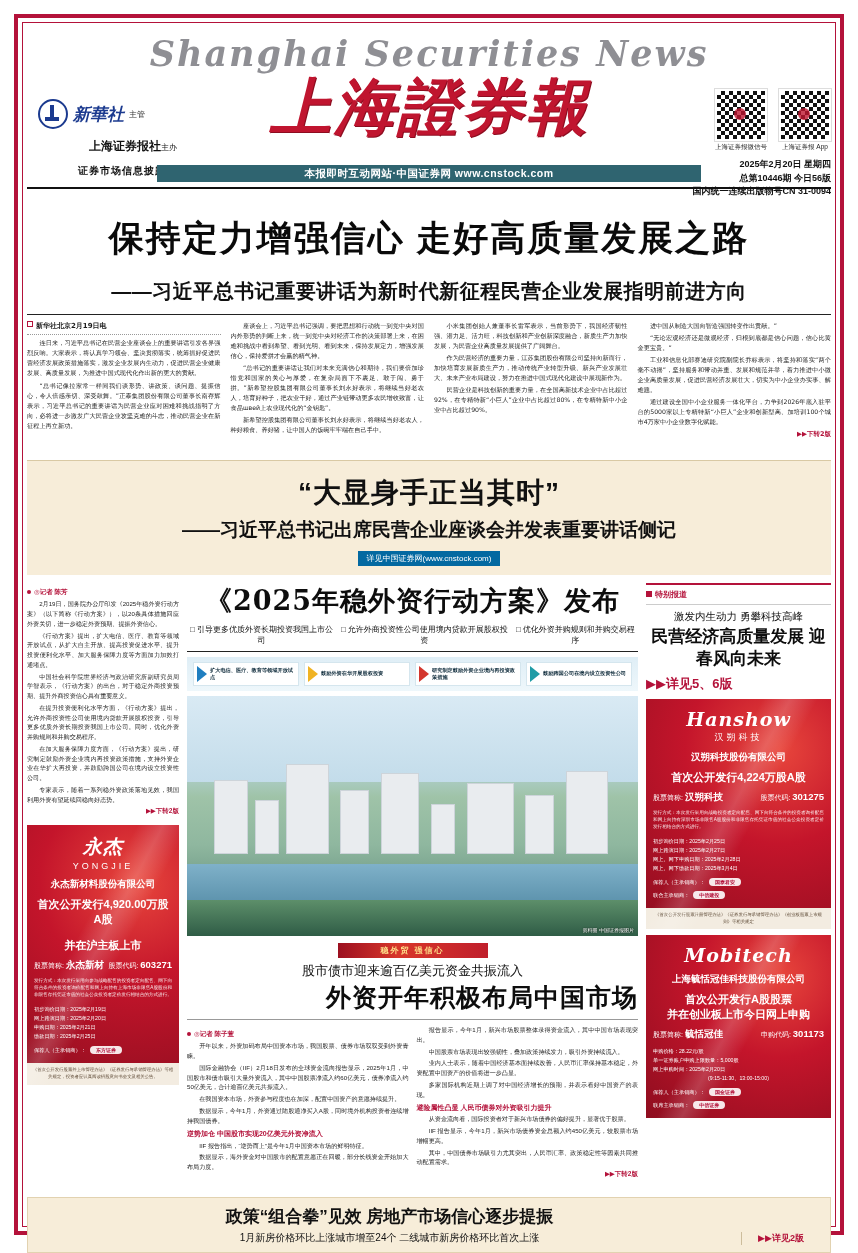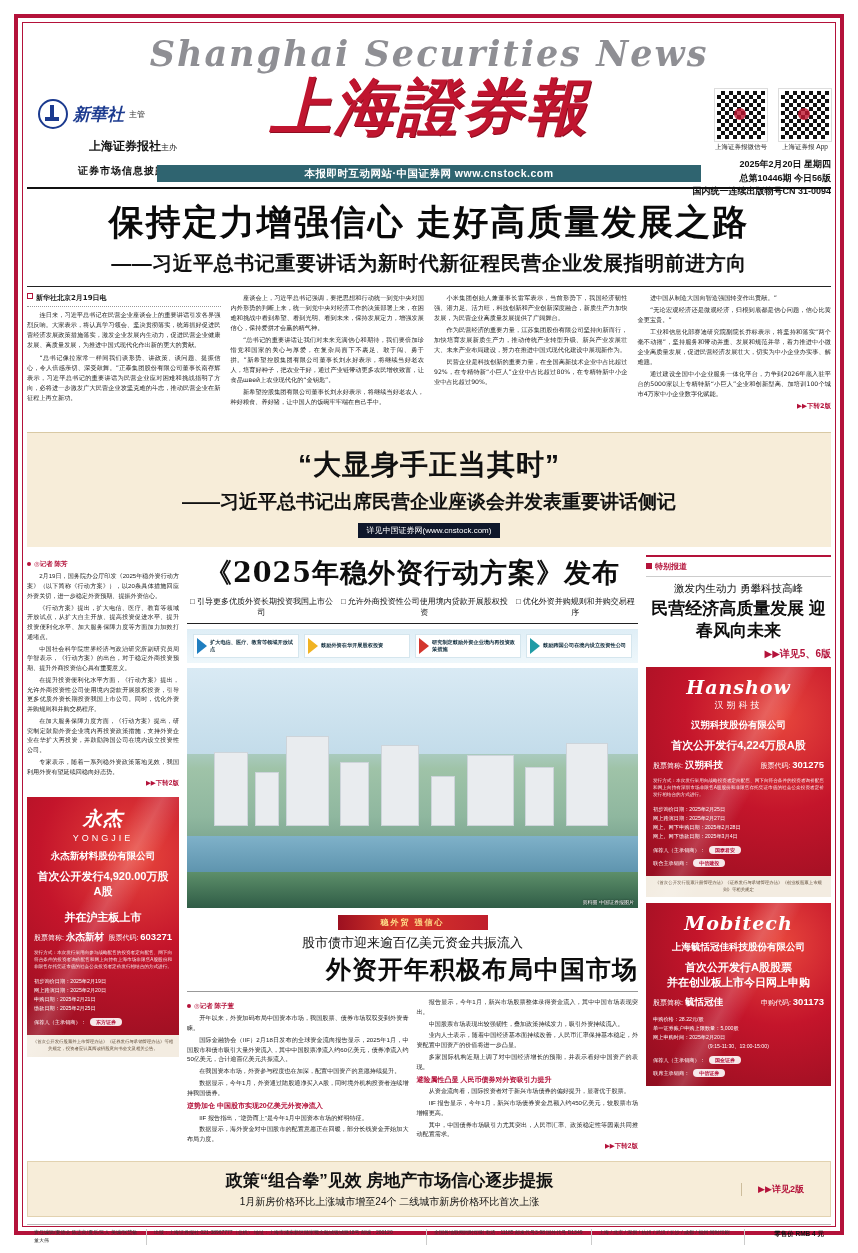--- a/index.html
+++ b/index.html
@@ -38,40 +38,40 @@
   .qrlbl{display:flex;gap:12px;justify-content:flex-end;margin-top:2px;}
   .qrlbl span{width:52px;font-size:6.5px;color:#222;}
   .issue{margin-top:6px;text-align:right;font-size:9px;line-height:1.5;color:#111;font-weight:bold;}
 
   .websitebar{position:absolute;left:130px;right:130px;top:138px;height:17px;background:#2f6470;
     color:#fff;font-size:10.5px;font-weight:bold;text-align:center;line-height:17px;letter-spacing:.5px;}
   .rule{height:2px;background:#111;margin:0;}
 
   
   .lead{padding-top:10px;text-align:center;}
-  .lead h1{margin:0;font-size:35px;font-weight:bold;letter-spacing:2px;color:#0a0a0a;
+  .lead h1{margin:16px;font-size:35px;font-weight:bold;letter-spacing:2px;color:#0a0a0a;
     font-family:"Liberation Sans",sans-serif;}
   .lead h2{margin:4px 0 0;font-size:20px;font-weight:bold;color:#111;letter-spacing:.5px;}
   .thin-rule{height:1px;background:#222;margin:9px 0 6px;}
 
   
   .cols4{display:flex;gap:10px;height:132px;overflow:hidden;}
   .col{flex:1;font-size:6.2px;line-height:1.62;color:#1c1c1c;text-align:justify;
        font-family:"DejaVu Sans",sans-serif;}
   .dateline{font-weight:bold;font-size:7px;margin-bottom:2px;}
   .dateline:before{content:"";display:inline-block;width:4px;height:4px;border:1.2px solid #b4123a;margin-right:3px;vertical-align:1px;}
   .dot-rule{border-top:1px dotted #999;margin:2px 0 3px;}
   .col p{margin:0 0 2px;text-indent:2em;}
   .jump{color:#b4123a;font-weight:bold;text-align:right;font-size:6.5px;}
 
   
   .cream{background:#f7edd9;margin-top:7px;padding:13px 0 9px;text-align:center;border-top:1px solid #d9c9a4;}
   .cream h2{margin:0;font-size:28px;font-weight:bold;color:#111;letter-spacing:1px;}
   .cream h3{margin:5px 0 0;font-size:19px;font-weight:bold;color:#111;}
-  .cream .src{display:inline-block;margin-top:8px;background:#0f172a;color:#fff;font-size:8px;padding:2px 9px;}
+  .cream .src{display:inline-block;margin-top:8px;background:#0369a1;color:#fff;font-size:8px;padding:2px 9px;}
 
   
   .maingrid{display:flex;gap:8px;margin-top:8px;height:606px;}
   .leftcol{width:152px;}
   .centercol{flex:1;}
   .rightcol{width:185px;}
 
   .sec-head{text-align:center;border-bottom:1px solid #222;padding-bottom:5px;}
   .sec-head h2{margin:0;font-size:27px;font-weight:bold;letter-spacing:1px;
     font-family:"DejaVu Serif","Liberation Serif",serif;color:#0d0d0d;}
@@ -129,25 +129,25 @@
   .pill{background:rgba(255,255,255,.9);color:#b4123a;border-radius:7px;padding:1px 6px;font-size:5px;font-weight:bold;}
   .adfoot{background:#f3ece1;color:#5a4632;font-size:4.4px;padding:4px 5px;line-height:1.5;text-align:center;}
 
   
   .special{border-top:2px solid #b4123a;padding-top:4px;}
   .sp-tag{font-size:8px;font-weight:bold;color:#b4123a;}
   .sp-tag:before{content:"";display:inline-block;width:6px;height:6px;background:#b4123a;margin-right:3px;}
   .sp-rule{border-bottom:1px solid #ccc;margin:4px 0 5px;}
   .sp-kicker{font-size:10.5px;color:#111;text-align:center;}
   .sp-title{font-size:17px;font-weight:bold;color:#0d0d0d;text-align:center;line-height:1.3;margin-top:2px;}
-  .sp-jump{text-align:right;color:#b4123a;font-weight:bold;font-size:10px;margin-top:5px;}
-
-  
-  .botbanner{background:#f7edd9;border:1px solid #e2d2b0;padding:7px 10px;
-     display:flex;align-items:center;justify-content:space-between;}
+  .sp-jump{color:#b4123a;font-weight:bold;font-size:13px;margin-top:5px;}
+
+  
+  .botbanner{margin-top:8px;background:#f7edd9;border:1px solid #e2d2b0;padding:7px 10px;
+     display:flex;align-items:flex-end;justify-content:space-between;}
   .bb-left{flex:1;text-align:center;}
   .bb-h{font-size:17px;font-weight:bold;color:#111;}
   .bb-s{font-size:10px;color:#111;margin-top:3px;}
   .bb-jump{width:78px;text-align:center;color:#b4123a;font-weight:bold;font-size:9px;border-left:1px solid #cdbd9c;}
 
   
   .footer{margin-top:7px;border-top:1px solid #bbb;display:flex;font-size:5px;color:#333;line-height:1.55;padding-top:4px;}
   .fcell{padding:0 7px;border-right:1px solid #ccc;}
   .fcell:last-child{border-right:none;}
   .fprice{font-weight:bold;font-size:6.5px;color:#111;}

